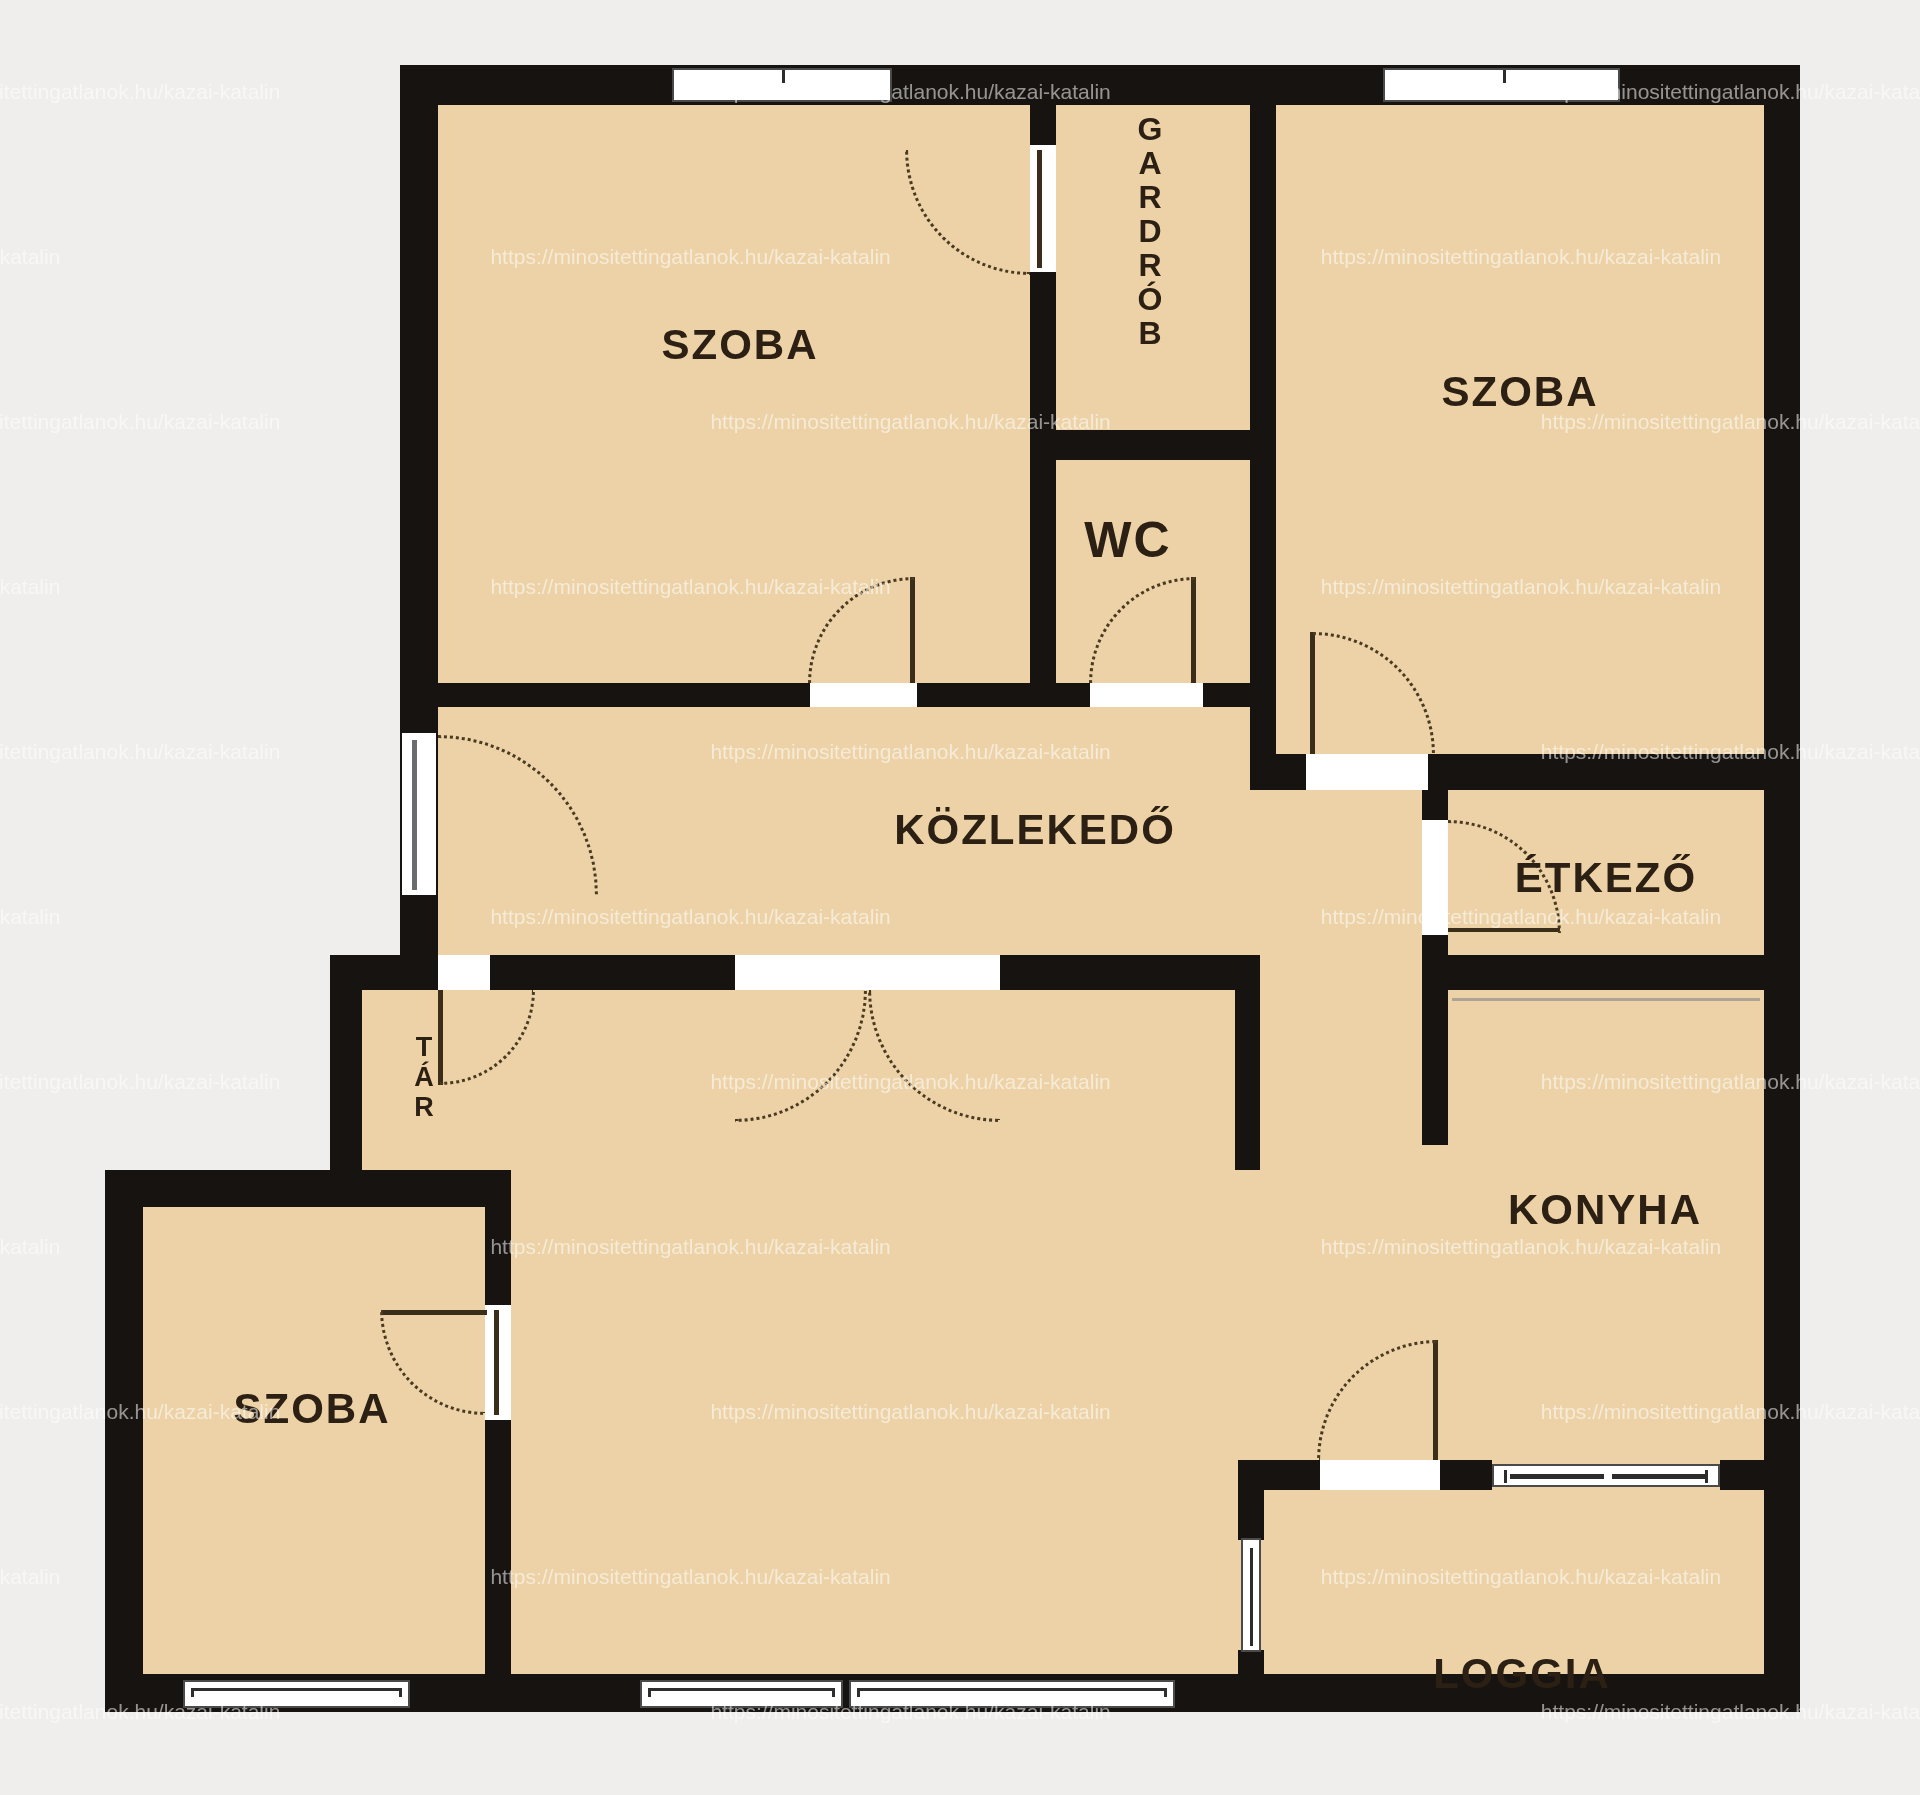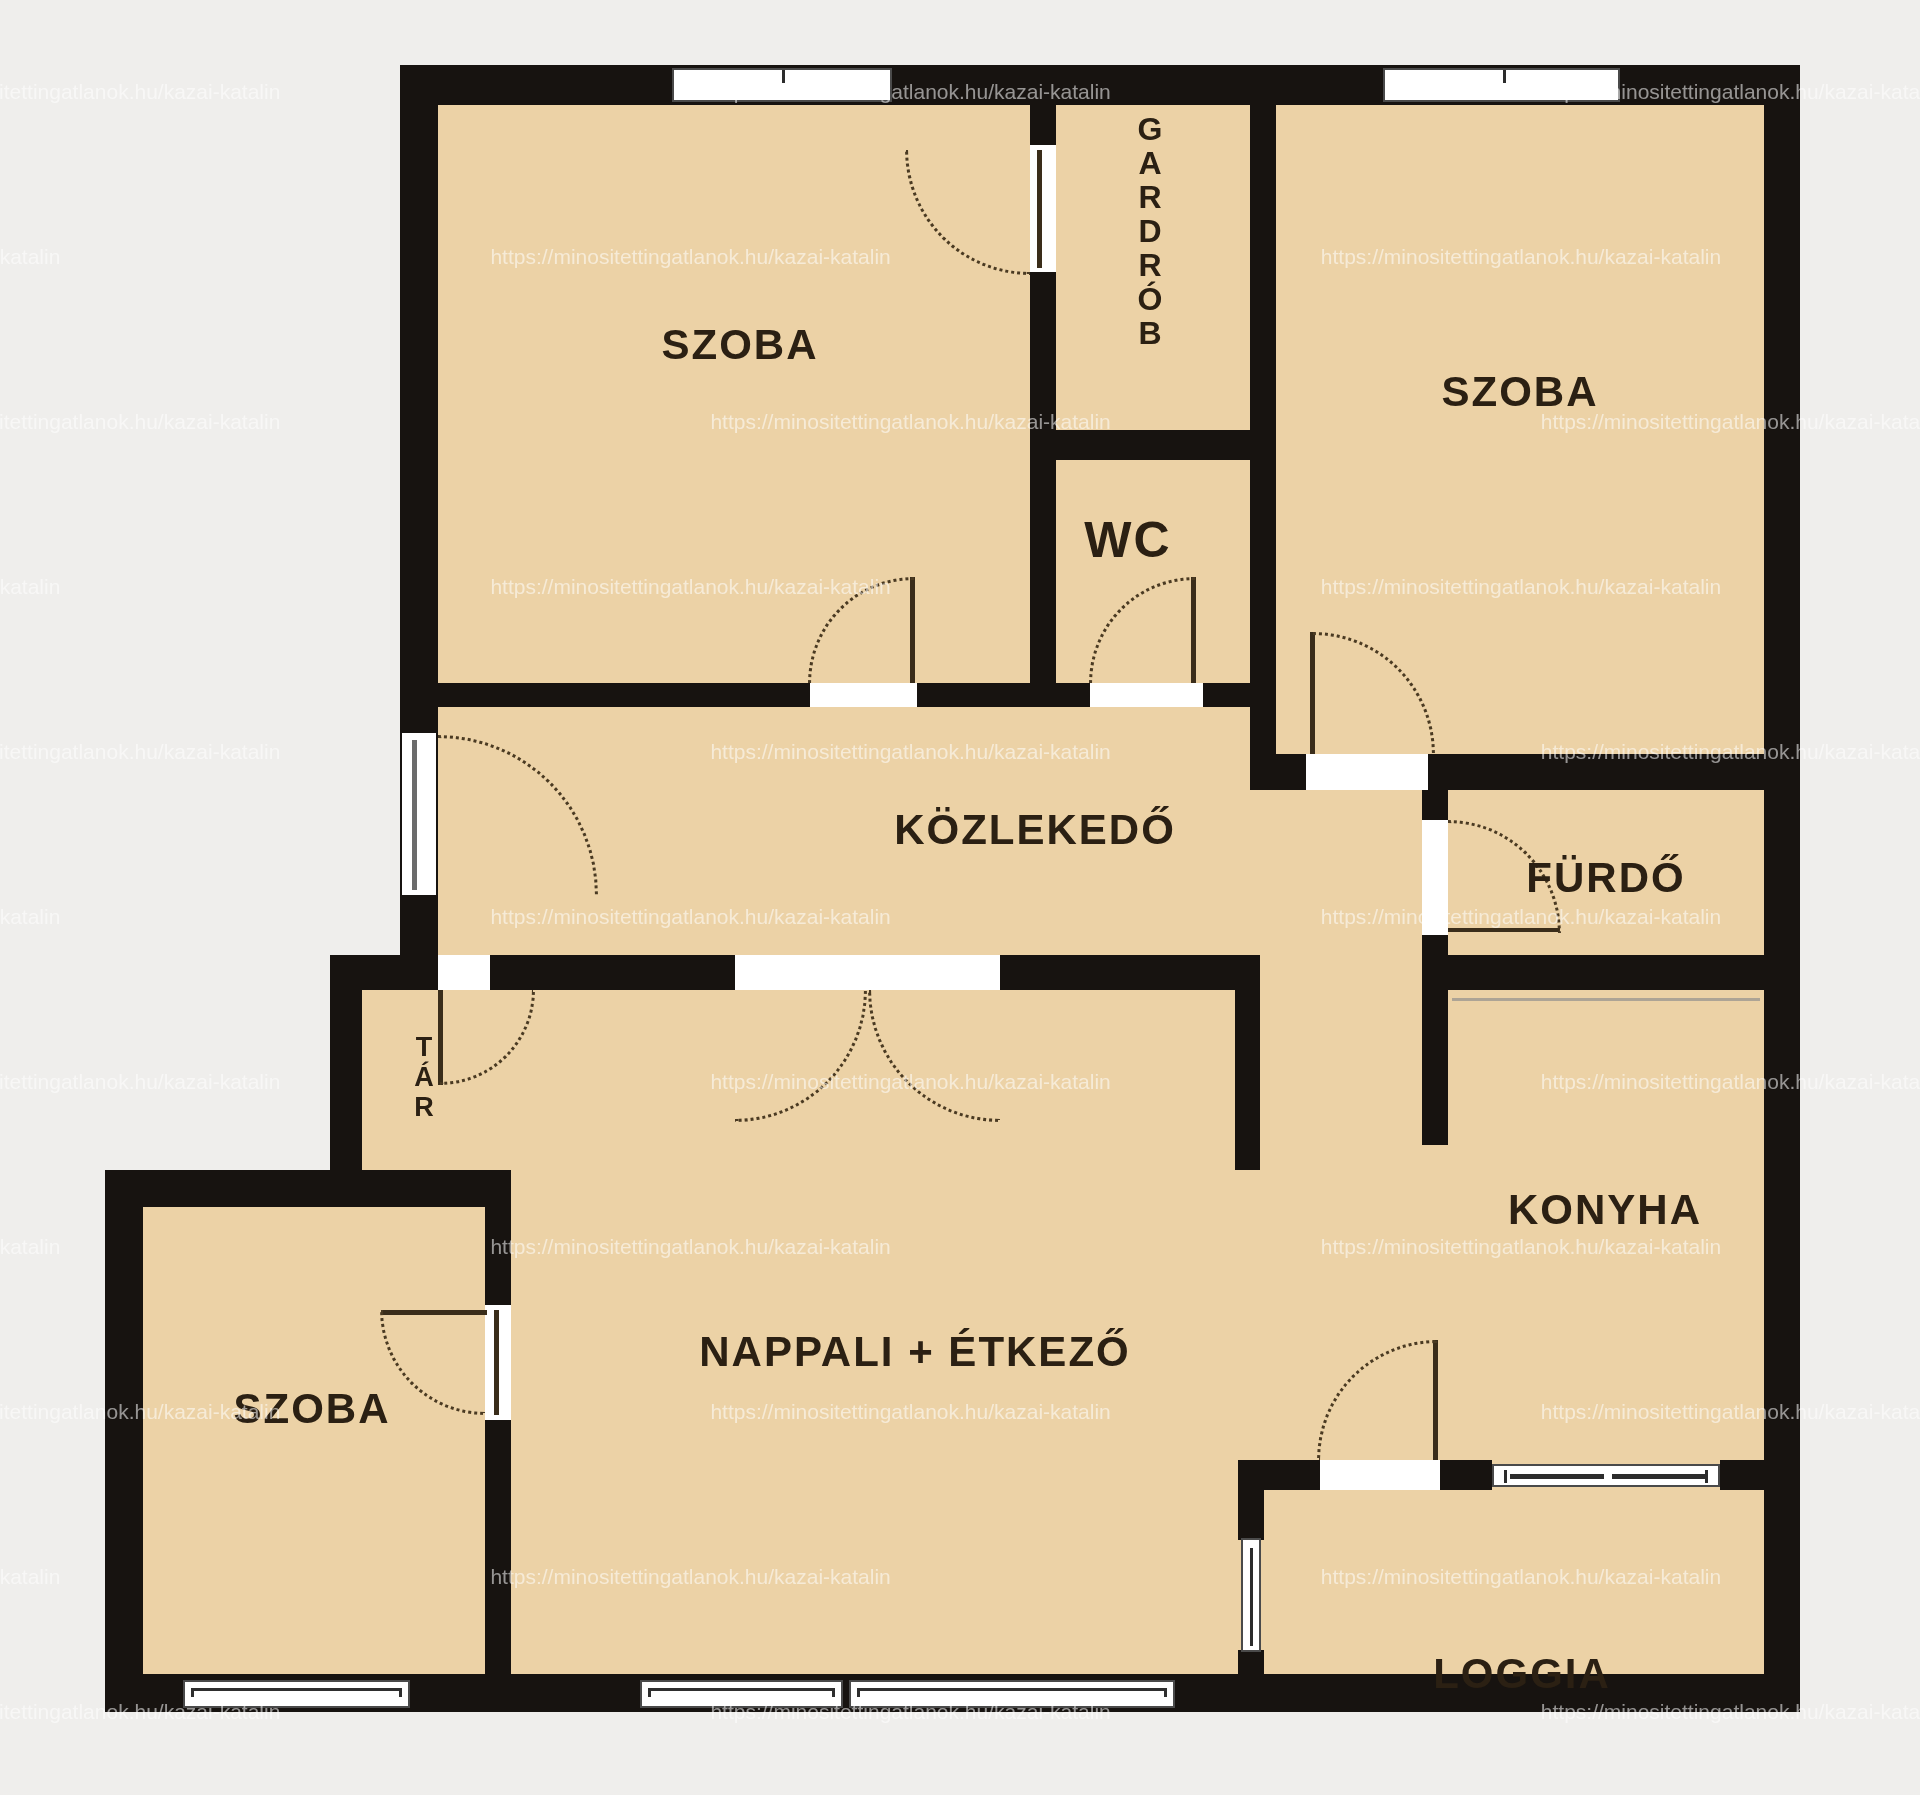--- a/index.html
+++ b/index.html
@@ -151,28 +151,27 @@
     <span>A</span>
     <span>R</span>
     <span>D</span>
     <span>R</span>
     <span>Ó</span>
     <span>B</span>
   </div>
   <div class="lbl" style="left:1520px;top:392px;">SZOBA</div>
   <div class="lbl" style="left:1128px;top:540px;font-size:50px;">WC</div>
   <div class="lbl" style="left:1035px;top:830px;">KÖZLEKEDŐ</div>
-  <div class="lbl" style="left:1606px;top:878px;">FÜRDŐ</div>
+  <div class="lbl" style="left:1606px;top:878px;">ÉTKEZŐ</div>
   <div class="vlbl" style="left:424px;top:1032px;font-size:27px;line-height:30px;">
     <span>T</span>
     <span>Á</span>
     <span>R</span>
   </div>
   <div class="lbl" style="left:1605px;top:1210px;">KONYHA</div>
-  <div class="lbl" style="left:915px;top:1352px;">NAPPALI + ÉTKEZŐ</div>
   <div class="lbl" style="left:312px;top:1409px;">SZOBA</div>
   <div class="lbl" style="left:1522px;top:1674px;">LOGGIA</div>
 
   <div class="wm" style="top:80px;transform:translateX(-120px);">
     <span>https://minositettingatlanok.hu/kazai-katalin</span>
       <span>https://minositettingatlanok.hu/kazai-katalin</span>
       <span>https://minositettingatlanok.hu/kazai-katalin</span>
   </div>
   <div class="wm" style="top:245px;transform:translateX(-340px);">
     <span>https://minositettingatlanok.hu/kazai-katalin</span>

